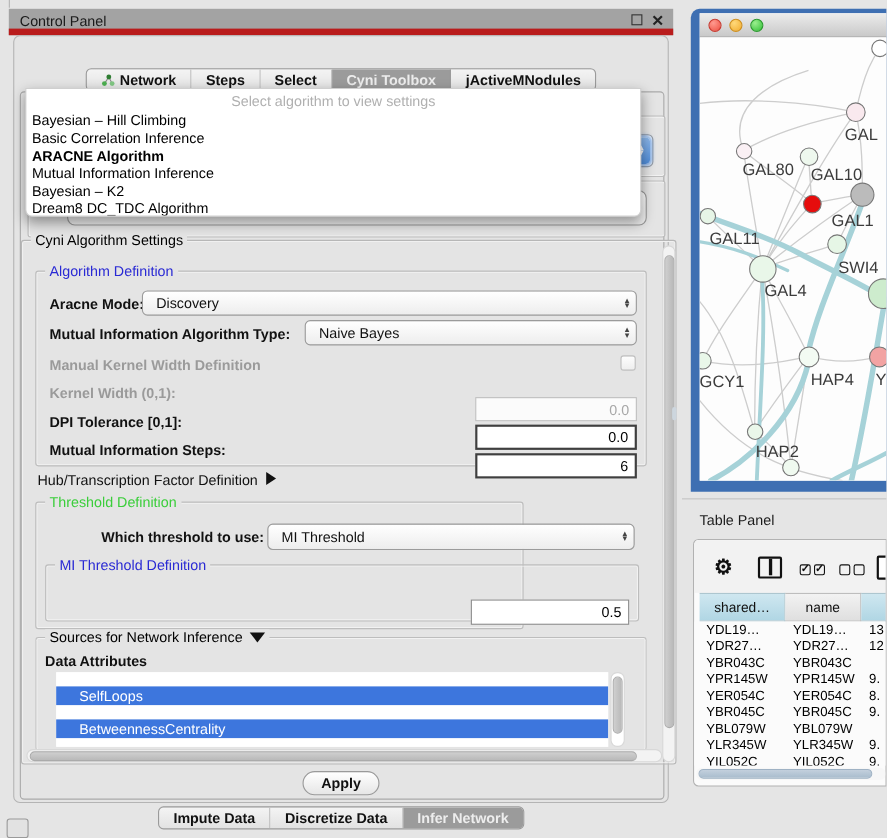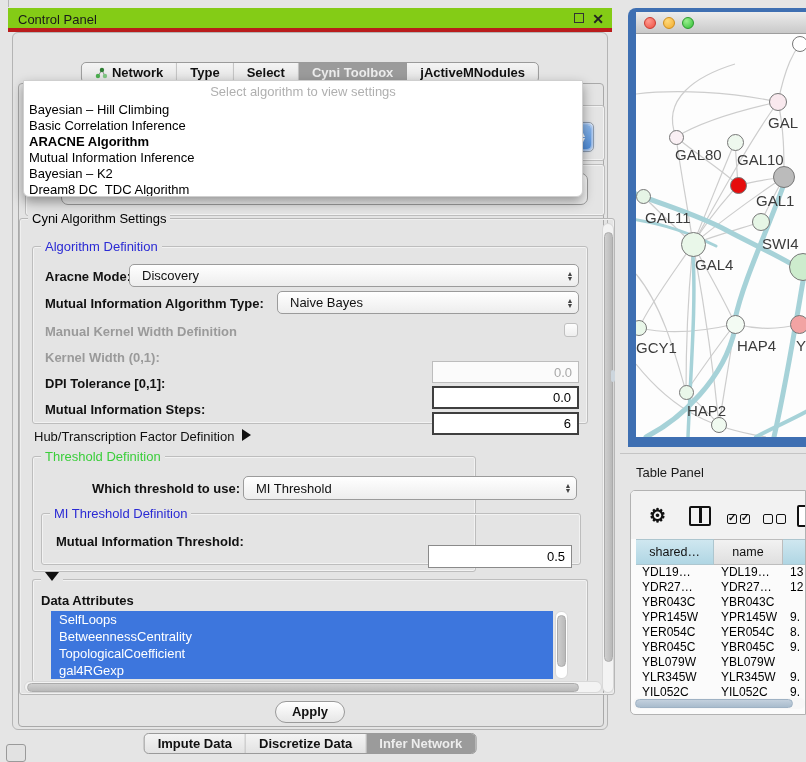--- a/index.html
+++ b/index.html
@@ -1,21 +1,21 @@
 <!DOCTYPE html>
 <html><head>
 <meta charset="utf-8">
 <style>
   * { box-sizing: border-box; margin: 0; padding: 0; }
   html,body { width:806px; height:762px; }
   body { font-family:"Liberation Sans", sans-serif; background:#e5e5e5; position:relative; overflow:hidden; }
   .abs { position:absolute; }
   
   #control-panel { left:8px; top:8px; width:604px; height:722px; }
-  #cp-titlebar { left:0; top:0; width:604px; height:24px; background:#84cc16; border-bottom:4px solid #b91c1c; }
+  #cp-titlebar { left:0; top:0; width:604px; height:24px; background:#a3a3a3; border-bottom:6px solid #b91c1c; }
   #cp-title { left:10px; top:4px; font-size:13px; color:#1a1a1a; }
   .cp-winbtn { top:5px; width:12px; height:12px; font-size:12px; color:#222; text-align:center; line-height:12px; }
   #cp-float { right:28px; border:1.5px solid #333; width:10px; height:10px; background:transparent; }
   #cp-close { right:8px; font-weight:bold; font-size:14px; }
   #cp-body { left:4px; top:24px; width:596px; height:698px; background:#e4e4e4; border:1px solid #b4b4b4; border-radius:6px; }
   
   .tabbar { display:flex; align-items:stretch; height:21px; border:1px solid #9a9a9a; border-radius:5px; background:linear-gradient(#f4f4f4,#e2e2e2); overflow:hidden; }
   .tabbar .tab { display:flex; align-items:center; gap:4px; padding:0 13px; font-size:13px; font-weight:bold; color:#111; border-right:1px solid #c2c2c2; cursor:default; white-space:nowrap; }
   .tabbar .tab:last-child { border-right:none; }
   .tabbar .tab.active { background:#9b9b9b; color:#ededed; border-right-color:#9b9b9b; }
@@ -46,21 +46,21 @@
   .tfield.active { border:2px solid #3f3f3f; color:#000; }
   .tfield.disabled { border:1px solid #bdbdbd; color:#a8a8a8; background:#fbfbfb; }
   .checkbox { width:14px; height:14px; border:1px solid #c0c0c0; border-radius:3px; background:linear-gradient(#fdfdfd,#eee); }
   .tri-right { width:0; height:0; border-top:6px solid transparent; border-bottom:6px solid transparent; border-left:9px solid #111; display:inline-block; }
   .tri-down { width:0; height:0; border-left:7px solid transparent; border-right:7px solid transparent; border-top:9px solid #111; display:inline-block; }
   .vscroll { background:#f3f3f3; border:1px solid #d8d8d8; border-radius:6px; }
   .vthumb { position:absolute; left:1px; width:9px; background:linear-gradient(90deg,#cfcfcf,#b9b9b9); border:1px solid #ababab; border-radius:5px; }
   .hscroll { background:#f3f3f3; border:1px solid #d8d8d8; border-radius:6px; }
   .hthumb { position:absolute; top:1px; height:9px; background:linear-gradient(#cfcfcf,#b9b9b9); border:1px solid #ababab; border-radius:5px; }
   #attr-list { background:#fff; overflow:hidden; }
-  .attr-item { height:17px; line-height:17px; background:#3d76dd; color:#fff; font-size:13px; padding-left:8px; }
+  .attr-item { height:17px; line-height:17px; background:#3d76dd; color:#fff; font-size:13px; padding-left:21px;margin-top:13px; }
   #apply-btn { left:50%; transform:translateX(-50%); top:668px; width:70px; height:22px; border:1px solid #9a9a9a; border-radius:11px; background:linear-gradient(#ffffff,#e6e6e6); font-size:13px; font-weight:bold; color:#111; text-align:center; line-height:20px; z-index:4; }
   
   #net-frame { left:628px; top:8px; width:178px; height:439px; background:#3e6fb2; border-radius:8px 0 0 0; }
   #net-window { left:8px; top:4px; width:170px; height:425px; background:#fdfdfd; overflow:hidden; }
   #net-titlebar { left:0; top:0; width:170px; height:22px; background:linear-gradient(#ececec,#c9c9c9); border-bottom:1px solid #9e9e9e; }
   .traffic { top:5px; width:12px; height:12px; border-radius:50%; }
   #net-canvas { left:0; top:22px; width:170px; height:403px; background:#fdfdfd; overflow:hidden; }
   .node { position:absolute; border-radius:50%; border:1.5px solid #777; }
   .node-label { position:absolute; font-size:15px; color:#3c3c3c; white-space:nowrap; }
   
@@ -122,21 +122,21 @@
           <span class="net-icon"><svg width="13" height="12">
               <line x1="3" y1="9" x2="7" y2="3" stroke="#888" stroke-width="1"></line>
               <line x1="7" y1="3" x2="10" y2="9" stroke="#888" stroke-width="1"></line>
               <circle cx="3" cy="9" r="2.2" fill="#4caf50"></circle>
               <circle cx="7" cy="3" r="2.2" fill="#2e7d32"></circle>
               <circle cx="10" cy="9" r="2.2" fill="#81c784"></circle>
             </svg></span>
           <span>Network</span>
         </div>
         <div class="tab">
-          <span>Type</span>
+          <span>Steps</span>
         </div>
         <div class="tab">
           <span>Select</span>
         </div>
         <div class="tab active">
           <span>Cyni Toolbox</span>
         </div>
         <div class="tab">
           <span>jActiveMNodules</span>
         </div>
@@ -194,27 +194,27 @@
         <div class="group-label green-title">Threshold Definition</div>
 
         <div class="abs lbl" style="left:59px;top:24px;">Which threshold to use:</div>
         <div class="combo abs" style="left:210px;top:19px;width:334px;height:24px;">
           <div class="combo-text">MI Threshold</div>
           <div class="stepper">▲<br>▼</div>
         </div>
 
         <div class="abs groupbox" style="left:8px;top:56px;width:540px;height:52px;padding-left:24px;">
           <div class="group-label blue-title">MI Threshold Definition</div>
-          <div class="abs lbl" style="left:14px;top:20px;">Mutual Information Threshold:</div>
           <div class="abs tfield" style="left:386px;top:16px;width:144px;height:23px;border:1.5px solid #8a8a8a;">0.5</div>
         </div>
       </div>
 
       <div class="abs groupbox" style="left:12px;top:360px;width:556px;height:103px;border-bottom:none;">
         <div class="group-label" style="display:flex;align-items:center;gap:6px;">
+          <span>Sources for Network Inference</span>
           <span class="tri-down"></span>
         </div>
         <div class="abs lbl" style="left:8px;top:13px;">Data Attributes</div>
         <div class="abs" id="attr-list" style="left:18px;top:31px;width:502px;height:68px;">
             <div class="attr-item">SelfLoops</div>
             <div class="attr-item">BetweennessCentrality</div>
             <div class="attr-item">TopologicalCoefficient</div>
             <div class="attr-item">gal4RGexp</div>
           </div>
         <div class="abs vscroll" style="left:522px;top:31px;width:13px;height:68px;background:#fff;">

